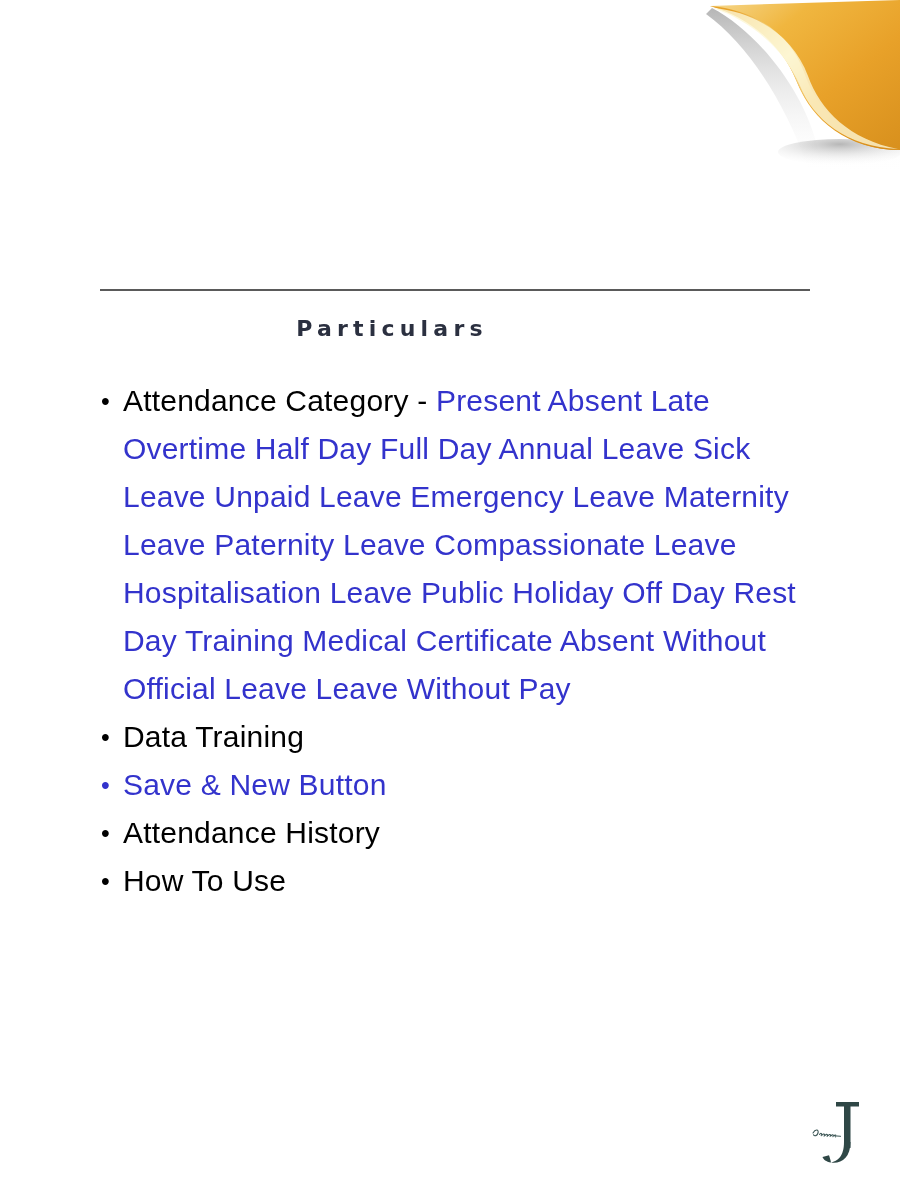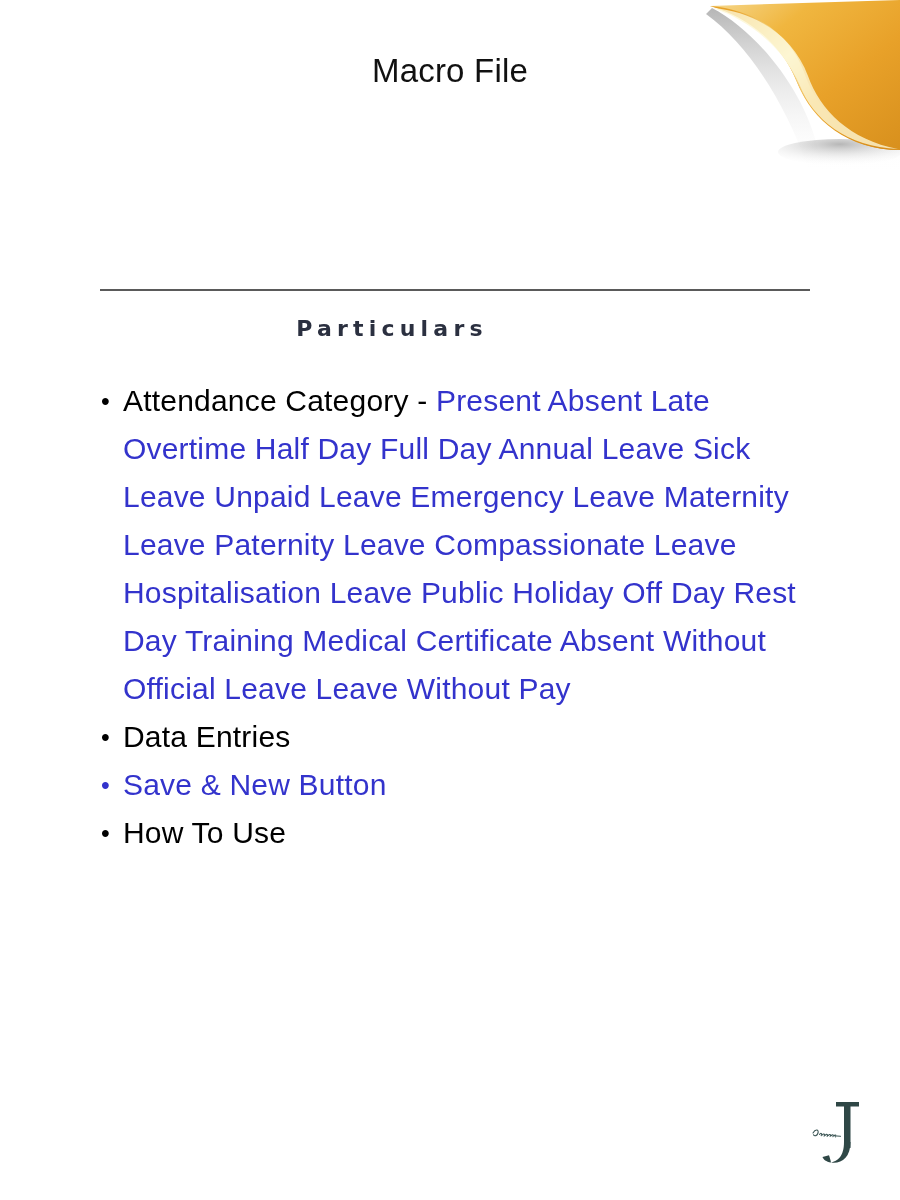--- a/index.html
+++ b/index.html
@@ -163,32 +163,32 @@
   <path d="M200 0 L200 150 C 150 150 112 120 96 80 C 82 45 50 16 10 6 Z" fill="url(#curlFaceGrad)"></path>
 
   <path d="M10 6 C 52 18 84 48 98 84 C 112 120 148 150 200 150 L 200 150
            C 146 142 116 108 104 72 C 90 34 56 10 10 6 Z" fill="url(#curlBackGrad)"></path>
 
   <path d="M13 8 C 54 22 86 52 100 86 C 113 119 147 147 198 149
            C 150 140 120 110 108 76 C 94 38 58 12 13 8 Z" fill="#fdf6d4" opacity="0.8"></path>
 </svg>
 
 <div class="title-block">
-  <div class="doc-subtitle">Macro File</div>
 </div>
 
 <hr class="divider">
 
 <div class="section-heading">Particulars</div>
 
 <ul class="particulars-list">
 
     <li><span>Attendance Category - </span><span class="accent-text">Present Absent Late Overtime Half Day Full Day Annual Leave Sick Leave Unpaid Leave Emergency Leave Maternity Leave Paternity Leave Compassionate Leave Hospitalisation Leave Public Holiday Off Day Rest Day Training Medical Certificate Absent Without Official Leave Leave Without Pay</span></li>
-    <li><span>Data Entries</span></li>
+    <li><span>Data Training</span></li>
     <li class="accent"><span>Save &amp; New Button</span></li>
+    <li><span>Attendance History</span></li>
     <li><span>How To Use</span></li>
   </ul>
 
 <svg class="brand-logo" viewBox="0 0 86 86" xmlns="http://www.w3.org/2000/svg">
 
   <rect x="48" y="12" width="6.5" height="44" fill="#2f4746"></rect>
 
   <rect x="40" y="10" width="23" height="4.5" fill="#2f4746"></rect>
 
   <path d="M54.5 50 C 54.5 66 45 72 35 70.5 C 41.5 69 48 64.5 48 50 Z" fill="#2f4746"></path>

